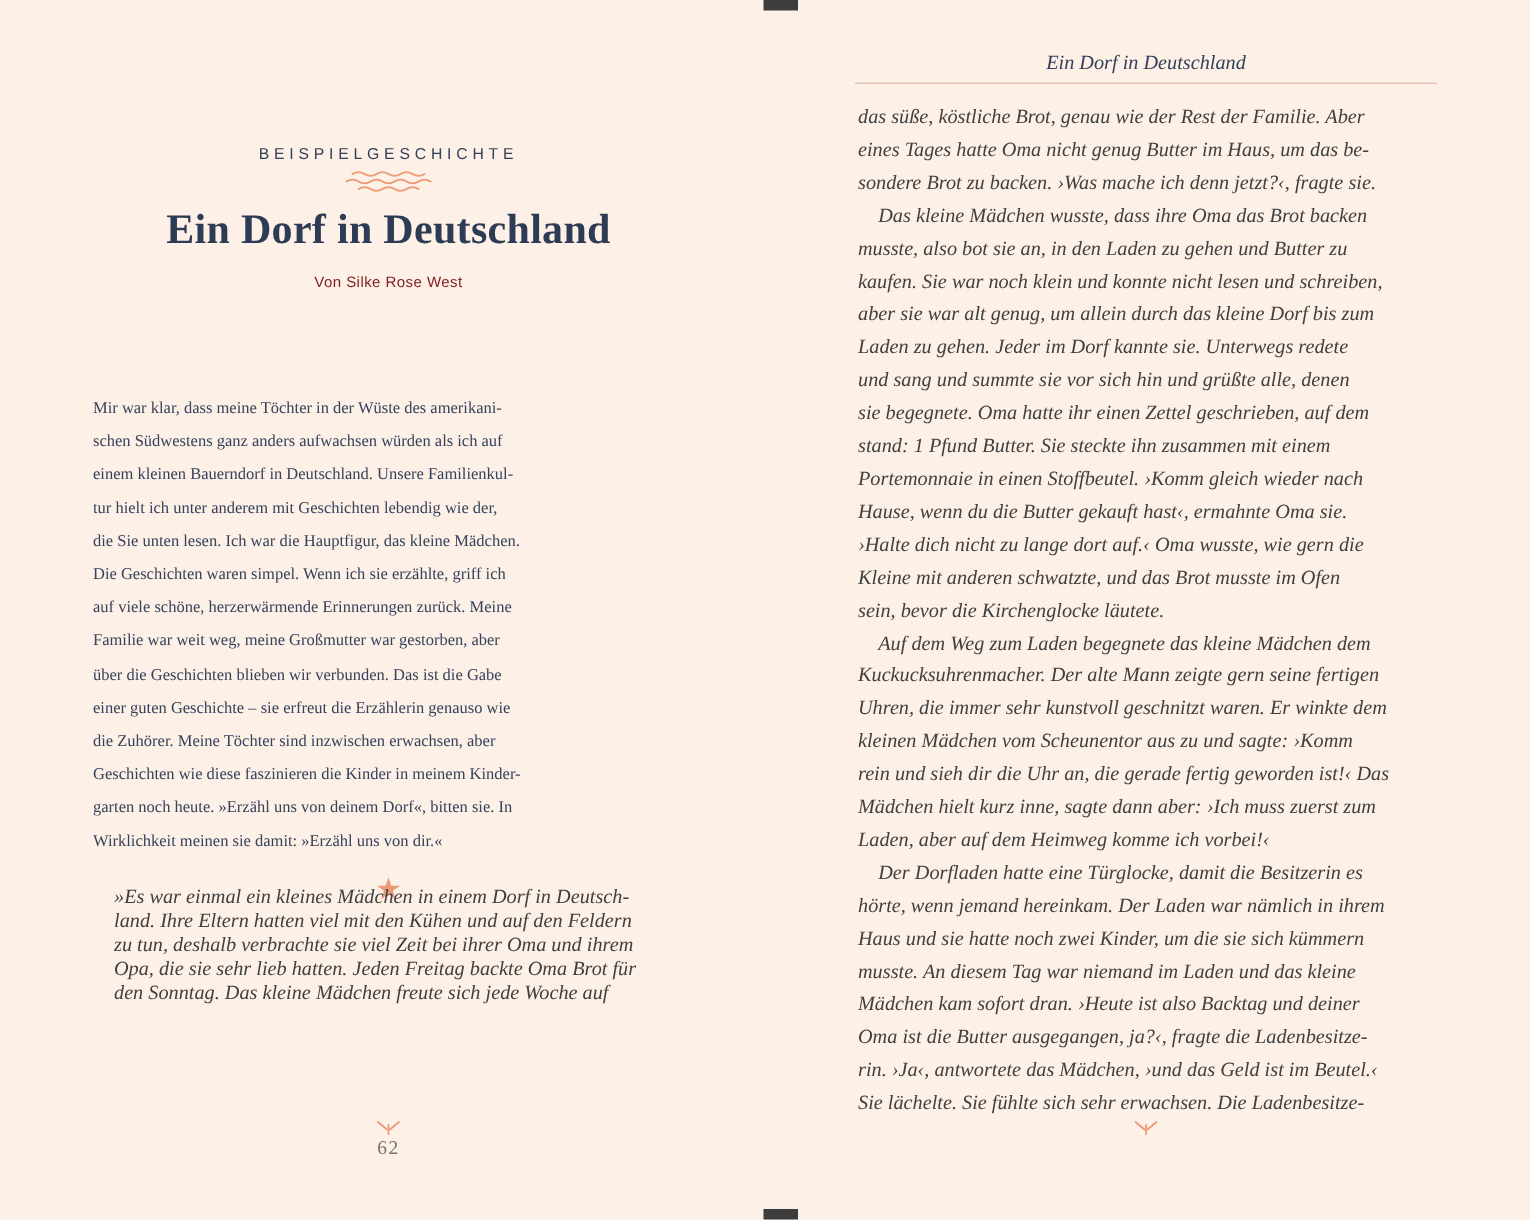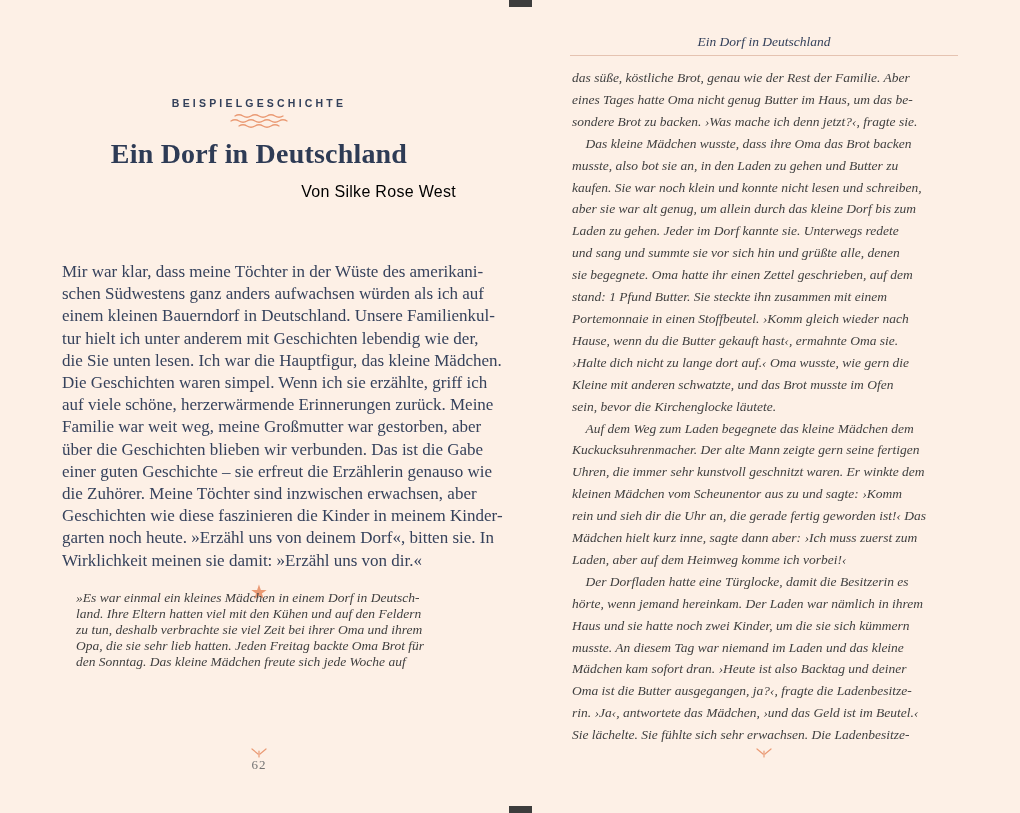--- a/index.html
+++ b/index.html
@@ -14,39 +14,39 @@
 
   .binding-mark{position:absolute;left:509px;width:23px;height:7px;background:#3d3d3d;}
   .binding-mark.top{top:0;}
   .binding-mark.bottom{top:806px;}
 
   
   .kicker{
     position:absolute;left:62px;top:97px;width:394px;
     text-align:center;
     font-family:"Liberation Sans","DejaVu Sans",sans-serif;
-    font-size:10.5px;font-weight:bold;letter-spacing:3.2px;
+    font-size:10.5px;font-weight:normal;letter-spacing:3.2px;
     color:#33405a;
   }
   .squiggle{position:absolute;left:62px;top:113px;width:394px;text-align:center;}
   .story-title{
     position:absolute;left:62px;top:138px;width:394px;margin:0;
     text-align:center;
     font-size:28px;font-weight:bold;letter-spacing:0.2px;
     color:#2e3b55;
   }
   .byline{
     position:absolute;left:62px;top:183px;width:394px;
-    text-align:right;
+    text-align:center;
     font-family:"Liberation Sans","DejaVu Sans",sans-serif;
-    font-size:16px;color:#000000;letter-spacing:0.3px;
+    font-size:10px;color:#7f1d1d;letter-spacing:0.3px;
   }
   .body-text{
     position:absolute;left:62px;top:261px;width:404px;
-    font-size:17px;line-height:22.2px;
+    font-size:11px;line-height:22.2px;
     white-space:pre;
     color:#36425c;
   }
   .star-ornament{
     position:absolute;left:62px;top:580px;width:394px;
     text-align:center;font-size:20px;color:#ea9a74;
     font-family:"DejaVu Sans",sans-serif;
   }
   .story-text{
     font-style:italic;

